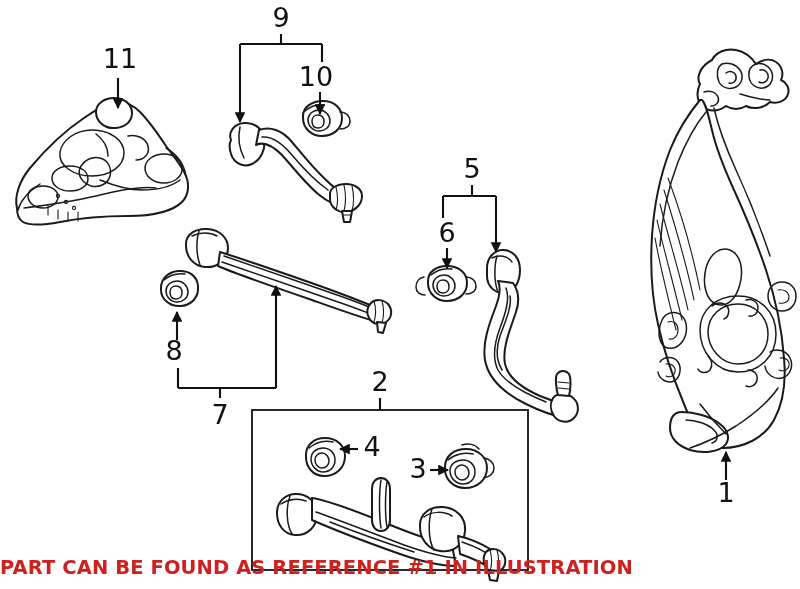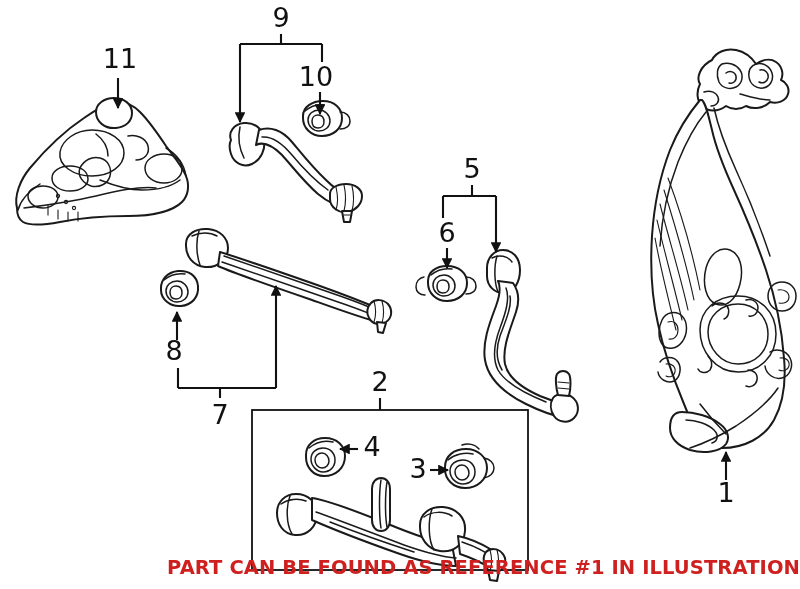--- a/index.html
+++ b/index.html
@@ -23,21 +23,21 @@
     left: 0;
     top: 0;
     width: 800px;
     height: 589px;
   }
   .caption {
     position: absolute;
     left: 0;
     top: 556px;
     width: 800px;
-    text-align: right;
+    text-align: left;
     font-family: "DejaVu Sans", "Liberation Sans", sans-serif;
     font-weight: bold;
     font-size: 19.5px;
     letter-spacing: 0.1px;
     color: #cf2020;
     white-space: nowrap;
   }
   svg text.callout {
     font-family: "DejaVu Sans", "Liberation Sans", sans-serif;
     font-size: 27px;

